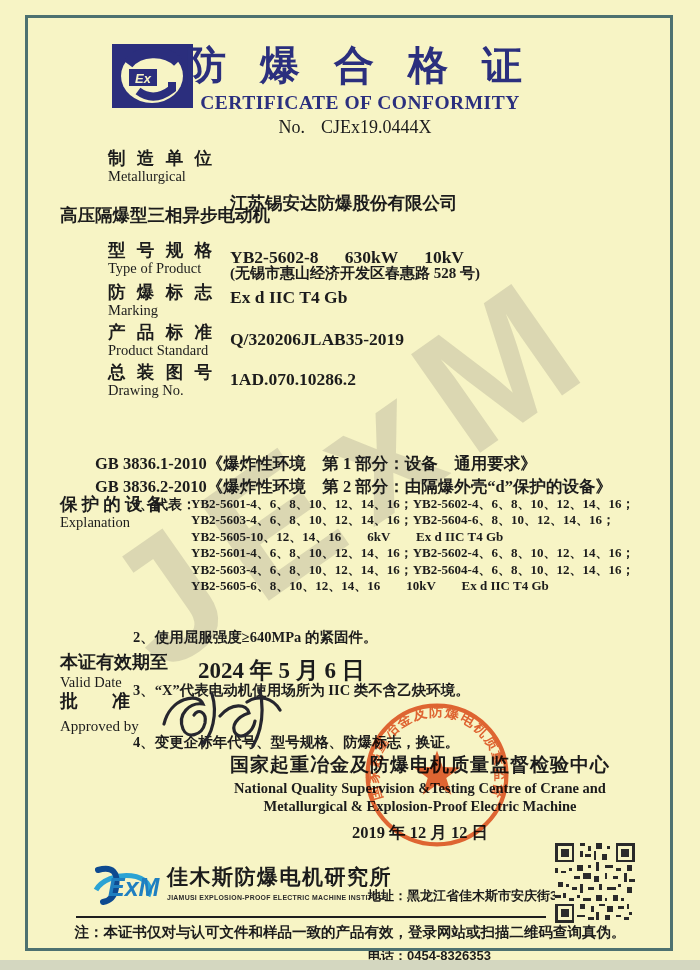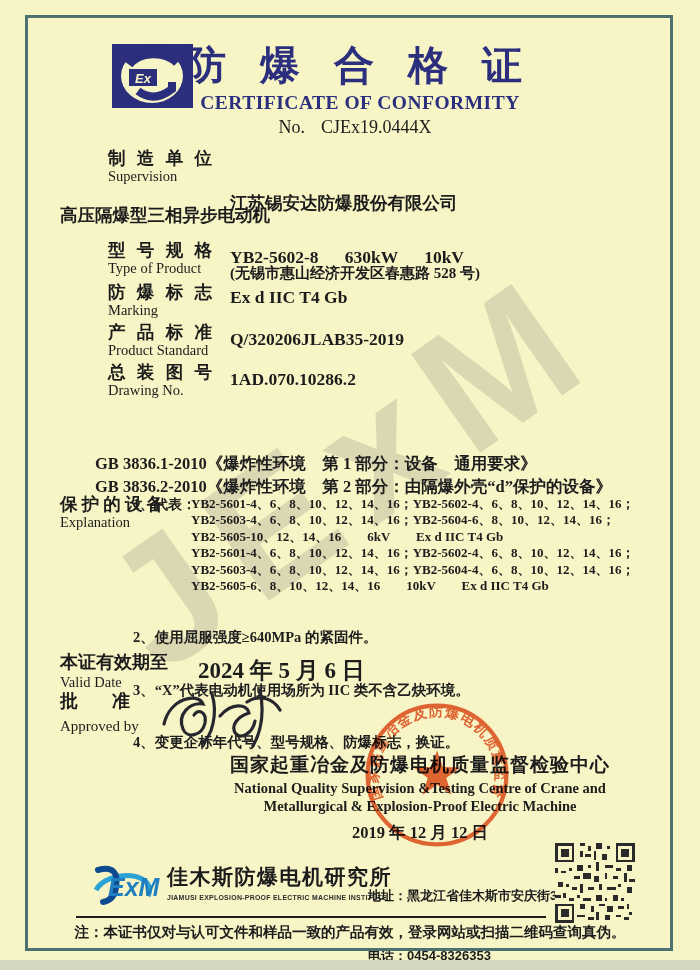--- a/index.html
+++ b/index.html
@@ -74,21 +74,21 @@
   </svg>
   <div class="abs subtitle">CERTIFICATE OF CONFORMITY</div>
   <div class="abs title">防 爆 合 格 证</div>
   <div class="abs certno">
     <span>No.</span><span class="num">CJEx19.0444X</span>
   </div>
 
   <div class="abs row" style="top:148px;">
     <div class="lbl">
       <span class="lblc">制造单位</span>
-      <span class="lble">Supervision</span>
+      <span class="lble">Metallurgical</span>
     </div>
     <div class="val">
       <div>江苏锡安达防爆股份有限公司</div>
       <div class="sub">(无锡市惠山经济开发区春惠路 528 号)</div>
     </div>
   </div>
   <div class="abs row" style="top:198px;">
     <div class="val" style="padding-top:6px;">高压隔爆型三相异步电动机</div>
   </div>
   <div class="abs row" style="top:240px;">

